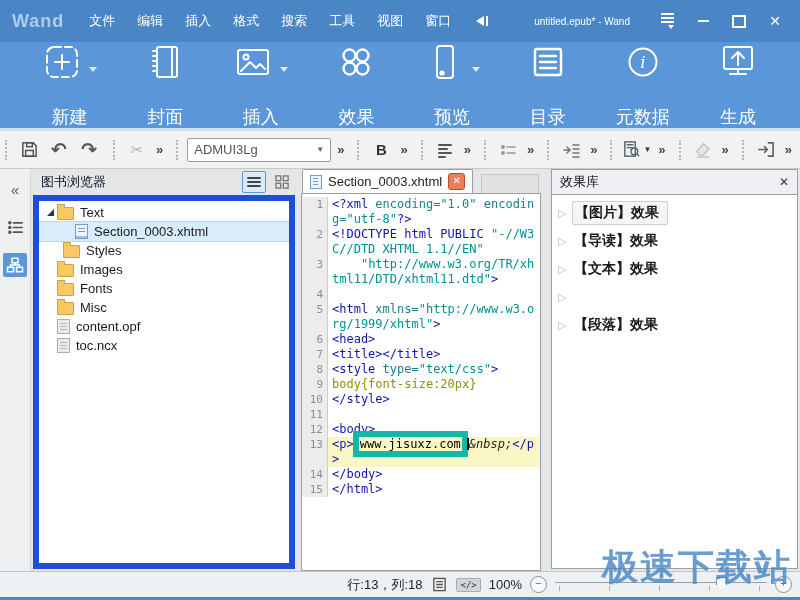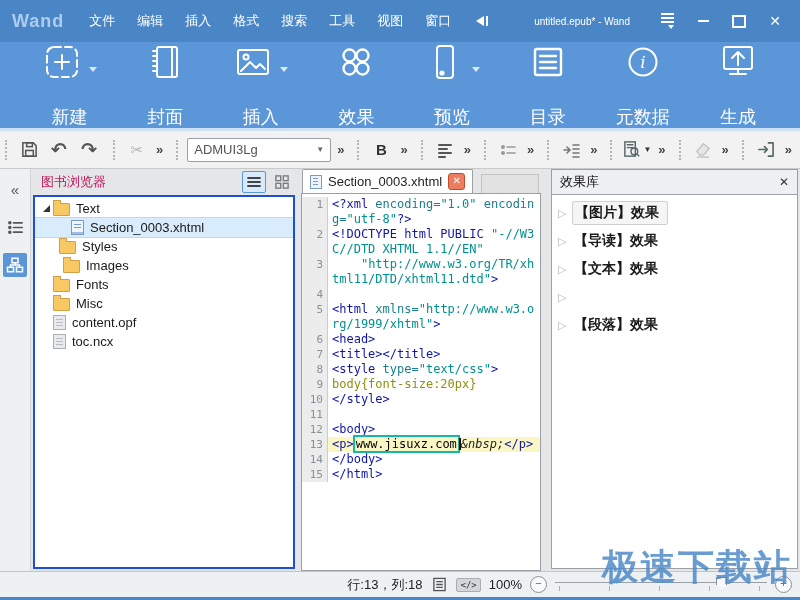--- a/index.html
+++ b/index.html
@@ -47,24 +47,24 @@
   .mini-caret{font-size:8px;color:#333;margin-left:2px;}
 
   
   .main{flex:1;display:flex;min-height:0;}
   .side-strip{width:30px;background:#eef0f1;border-right:1px solid #d4d6d8;display:flex;flex-direction:column;align-items:center;padding-top:8px;gap:14px;flex-shrink:0;}
   .strip-btn{width:24px;height:24px;display:flex;align-items:center;justify-content:center;color:#555;font-size:15px;}
   .strip-btn.sel{background:#5b97d8;border-radius:2px;}
 
   .left-panel{width:262px;display:flex;flex-direction:column;padding:0 2px 2px 2px;flex-shrink:0;}
   .lp-head{height:26px;display:flex;align-items:center;padding:0 2px;}
-  .lp-title{flex:1;font-size:13px;color:#be185d;padding-left:6px;}
+  .lp-title{flex:1;font-size:13px;color:#0f172a;padding-left:6px;}
   .view-btn{width:22px;height:20px;display:flex;align-items:center;justify-content:center;margin-left:5px;}
   .view-btn.sel{border:1px solid #5b97d8;background:#d8eafc;border-radius:2px;}
-  .tree-box{flex:1;background:#fff;border:2px solid #1d4ed8;overflow:hidden;padding-top:2px;}
+  .tree-box{flex:1;background:#fff;border:6px solid #1d4ed8;overflow:hidden;padding-top:2px;}
   .tree-row{display:flex;align-items:center;height:19px;font-size:13px;color:#1a1a1a;white-space:nowrap;}
   .tree-row.selected{background:#d9ecfb;outline:1px solid #bcd9f2;}
   .tree-arrow{width:12px;height:12px;flex-shrink:0;position:relative;}
   .tree-arrow.exp::before{content:'';position:absolute;left:2px;top:2px;border-left:7px solid transparent;border-bottom:7px solid #333;}
   .ticon{flex-shrink:0;margin-right:6px;position:relative;}
   .ticon.folder{width:15px;height:11px;background:#f8c963;border:1px solid #cfa045;border-radius:1px;margin-top:2px;}
   .ticon.folder::before{content:'';position:absolute;top:-4px;left:-1px;width:6px;height:3px;background:#f8c963;border:1px solid #cfa045;border-bottom:none;border-radius:1px 1px 0 0;}
   .ticon.xhtml-file{width:11px;height:13px;background:#eef4fb;border:1px solid #7a9cc4;box-shadow:inset 0 -2px 0 #9fc0e4;}
   .ticon.xhtml-file::before{content:'';position:absolute;left:2px;top:3px;width:7px;height:1px;background:#7a9cc4;box-shadow:0 3px 0 #7a9cc4;}
   .ticon.file{width:11px;height:13px;background:#e8eaec;border:1px solid #aab0b6;}
@@ -87,21 +87,21 @@
   .code-line{display:flex;}
   .ln{width:21px;flex-shrink:0;text-align:right;padding-right:4px;color:#8a8f98;background:#ececec;border-right:1px solid #cccccc;font-size:11px;line-height:15px;}
   .cd{flex:1;padding-left:4px;white-space:pre-wrap;word-break:break-all;color:#000;min-height:15px;}
   .cd.cur{background:#fbf7c5;}
   .tk-tag{color:#1016a8;}
   .tk-attr{color:#1b7e8a;}
   .tk-str{color:#009090;}
   .tk-css{color:#8f8f10;}
   .tk-ent{color:#222;font-style:italic;}
   .tk-pln{color:#000;}
-  .redbox{border:2px solid #14b8a6;padding:0 1px;margin:0 -1px;}
+  .redbox{border:6px solid #14b8a6;padding:0 1px;margin:0 -1px;}
   .caret{display:inline-block;width:2px;height:12px;background:#000;vertical-align:-2px;}
 
   
   .right-panel{flex:1;display:flex;flex-direction:column;padding:0 2px 2px 0;min-width:0;}
   .fx-head{height:24px;background:#eef0f3;border:1px solid #9aa0a6;display:flex;align-items:center;padding:0 8px;}
   .fx-title{flex:1;font-size:13px;color:#111;}
   .fx-close{font-size:12px;color:#333;font-weight:bold;}
   .fx-list{flex:1;background:#fff;border:1px solid #9aa0a6;border-top:none;padding-top:4px;overflow:hidden;}
   .fx-row{display:flex;align-items:center;height:28px;padding-left:6px;}
   .fx-arrow{color:#b0b0b0;font-size:11px;width:14px;flex-shrink:0;}
@@ -381,21 +381,21 @@
           <div class="tree-row selected" style="padding-left: 24px;">
             <span class="tree-arrow"></span>
             <span class="ticon xhtml-file"></span>
             <span>Section_0003.xhtml</span>
           </div>
           <div class="tree-row" style="padding-left: 12px;">
             <span class="tree-arrow"></span>
             <span class="ticon folder"></span>
             <span>Styles</span>
           </div>
-          <div class="tree-row" style="padding-left: 16px;">
+          <div class="tree-row" style="padding-left: 6px;">
             <span class="tree-arrow"></span>
             <span class="ticon folder"></span>
             <span>Images</span>
           </div>
           <div class="tree-row" style="padding-left: 6px;">
             <span class="tree-arrow"></span>
             <span class="ticon folder"></span>
             <span>Fonts</span>
           </div>
           <div class="tree-row" style="padding-left: 6px;">

